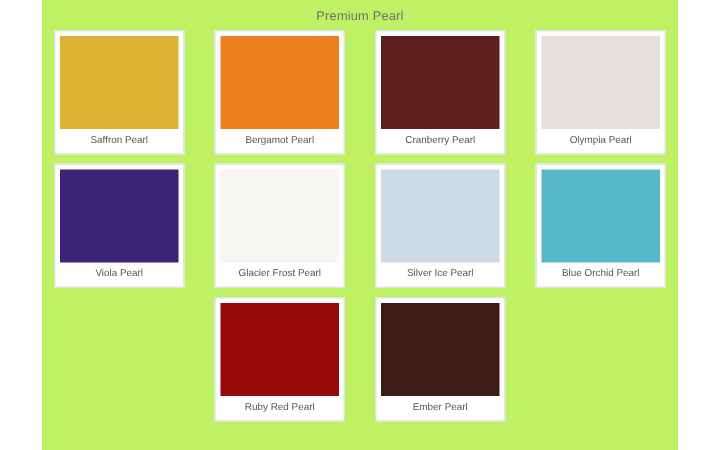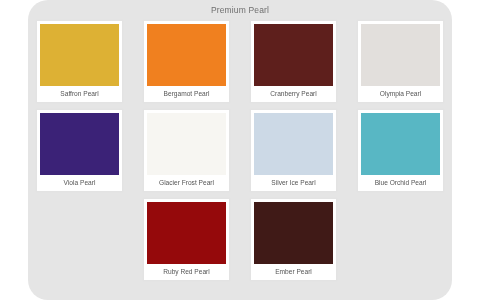--- a/index.html
+++ b/index.html
@@ -87,21 +87,21 @@
     white-space: nowrap;
     overflow: hidden;
     text-overflow: ellipsis;
   }
 </style>
 </head>
 <body>
 
 <div id="page" style="background: rgb(255, 255, 255);">
 
-  <div id="content-panel" style="background: #e5e5e5; border-radius: 20px;">
+  <div id="content-panel" style="background: #bef264;">
 
     <div id="section-title">Premium Pearl</div>
 
     <div id="swatch-grid">
 
       <div class="swatch-row">
         <div class="swatch-card">
           <span class="swatch-color" style="background: rgb(221, 177, 52);"></span>
           <span class="swatch-label">Saffron Pearl</span>
         </div>

